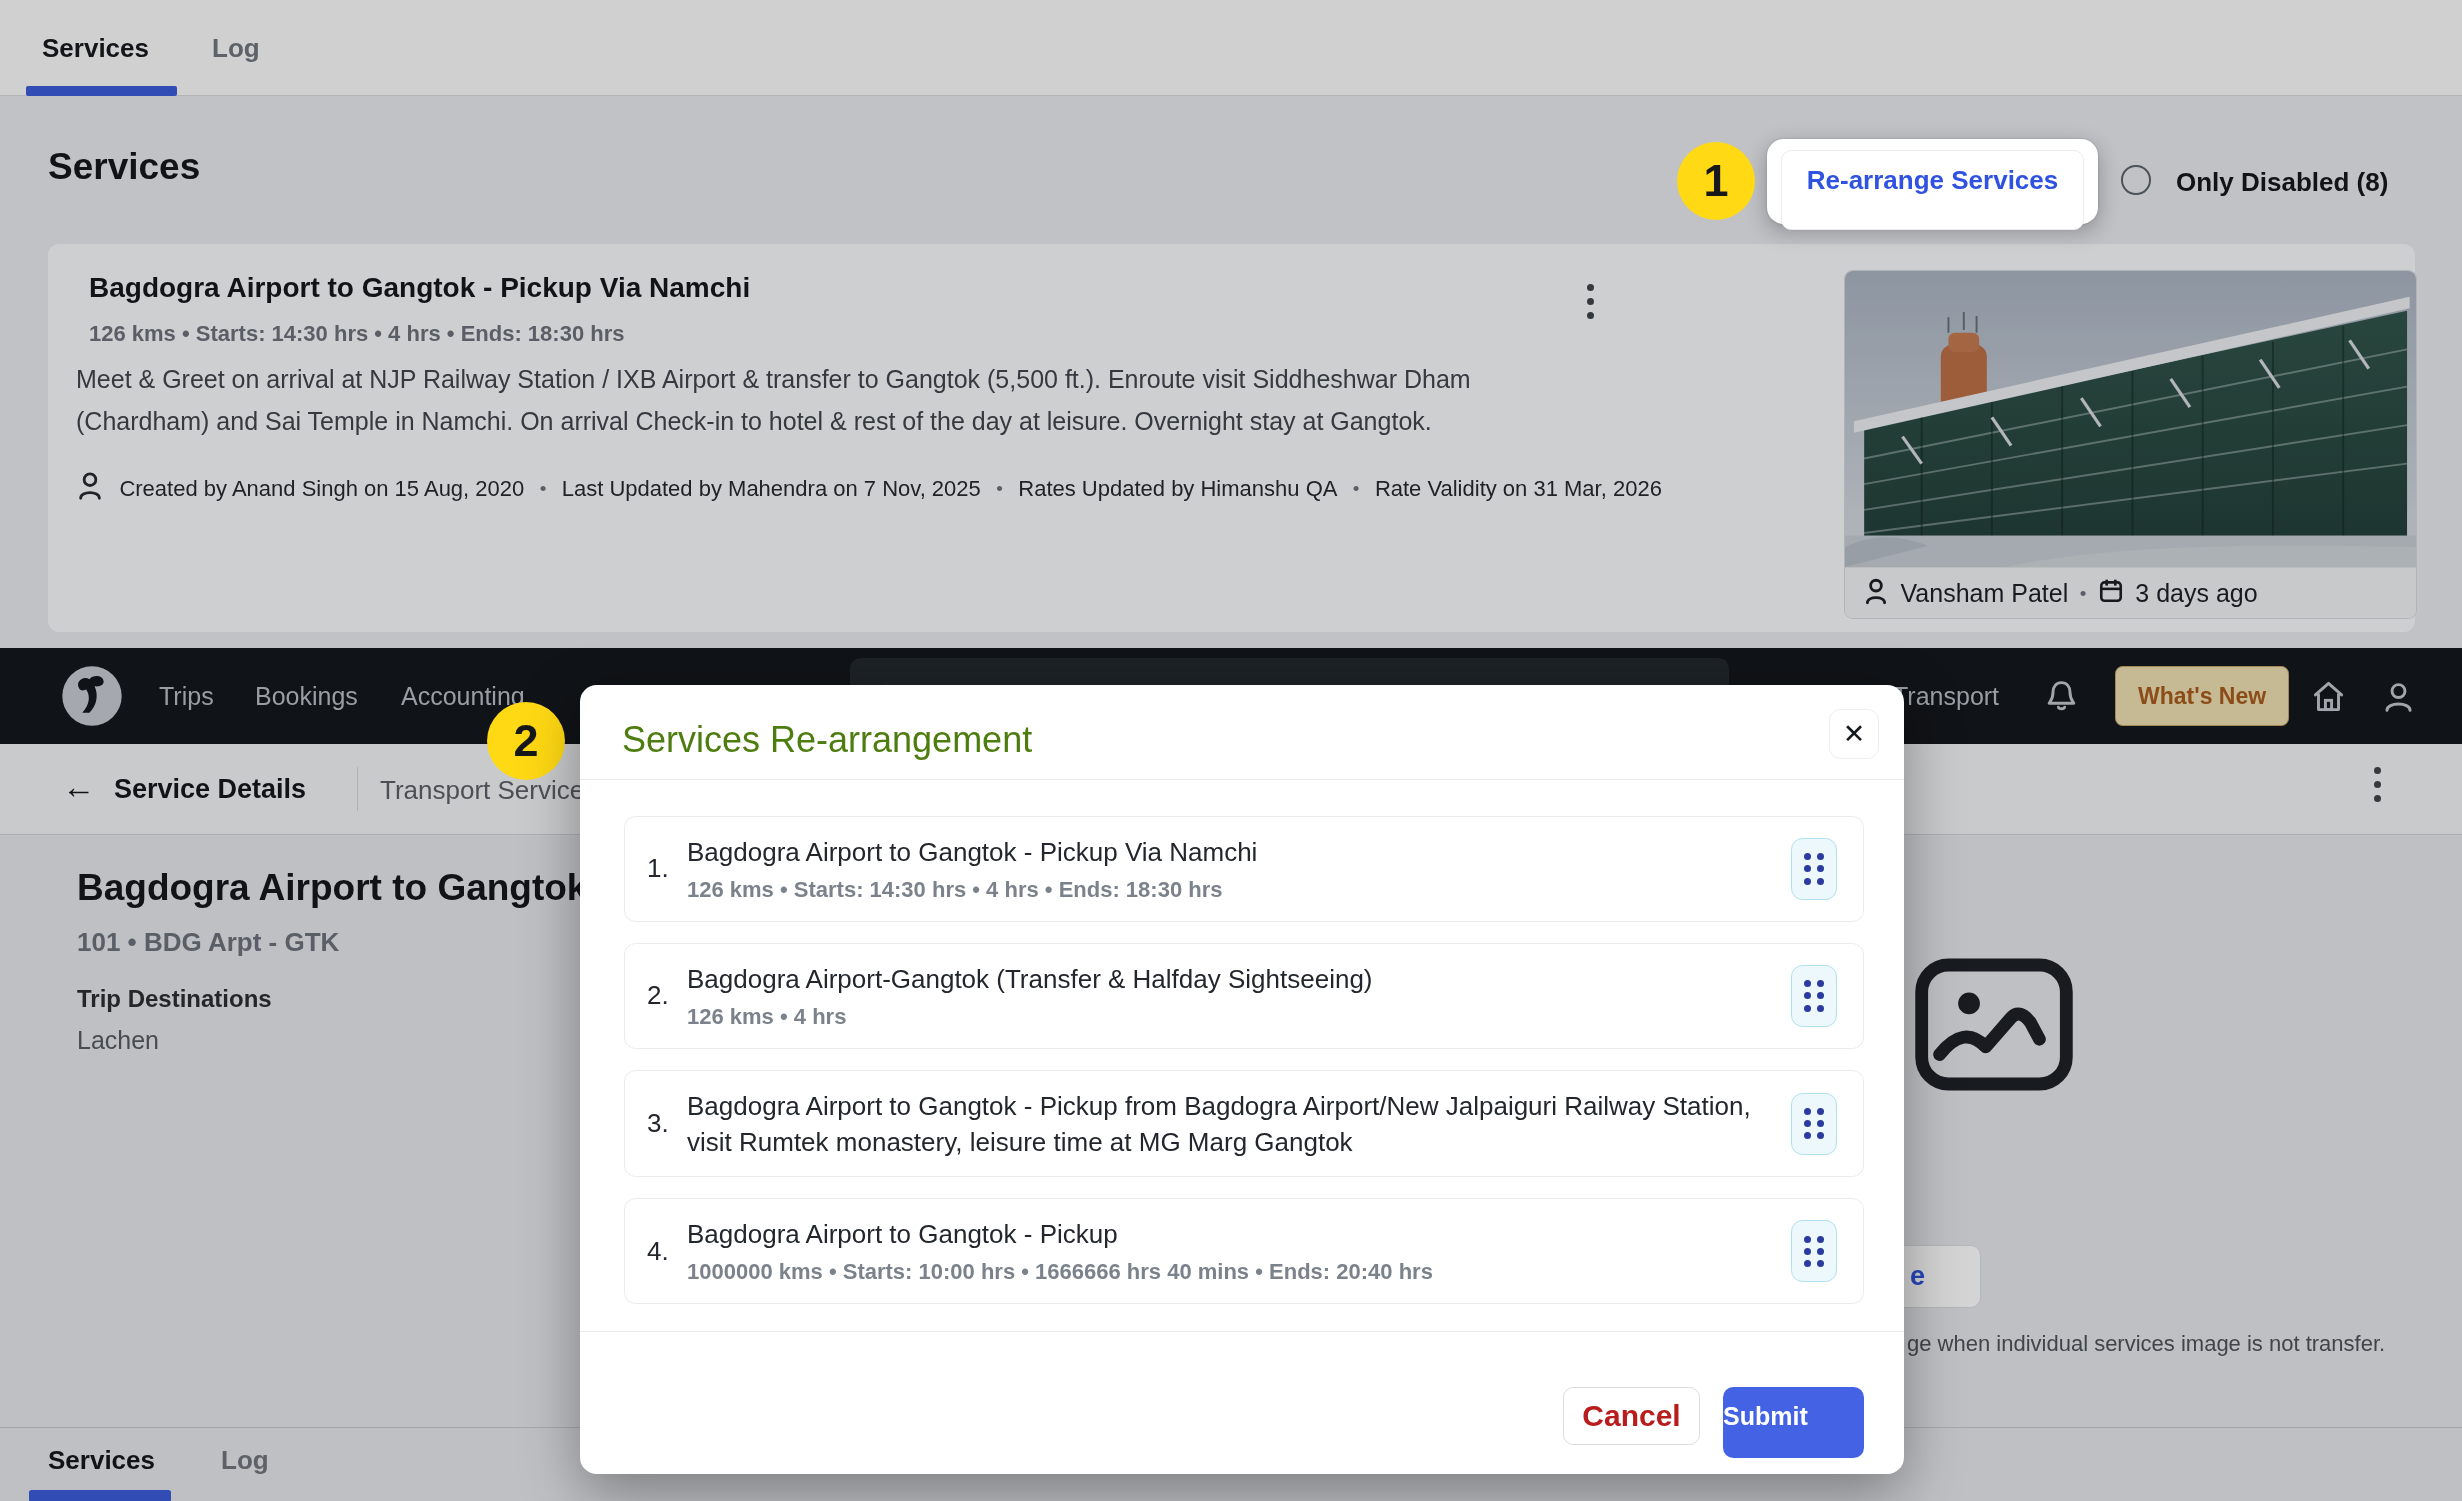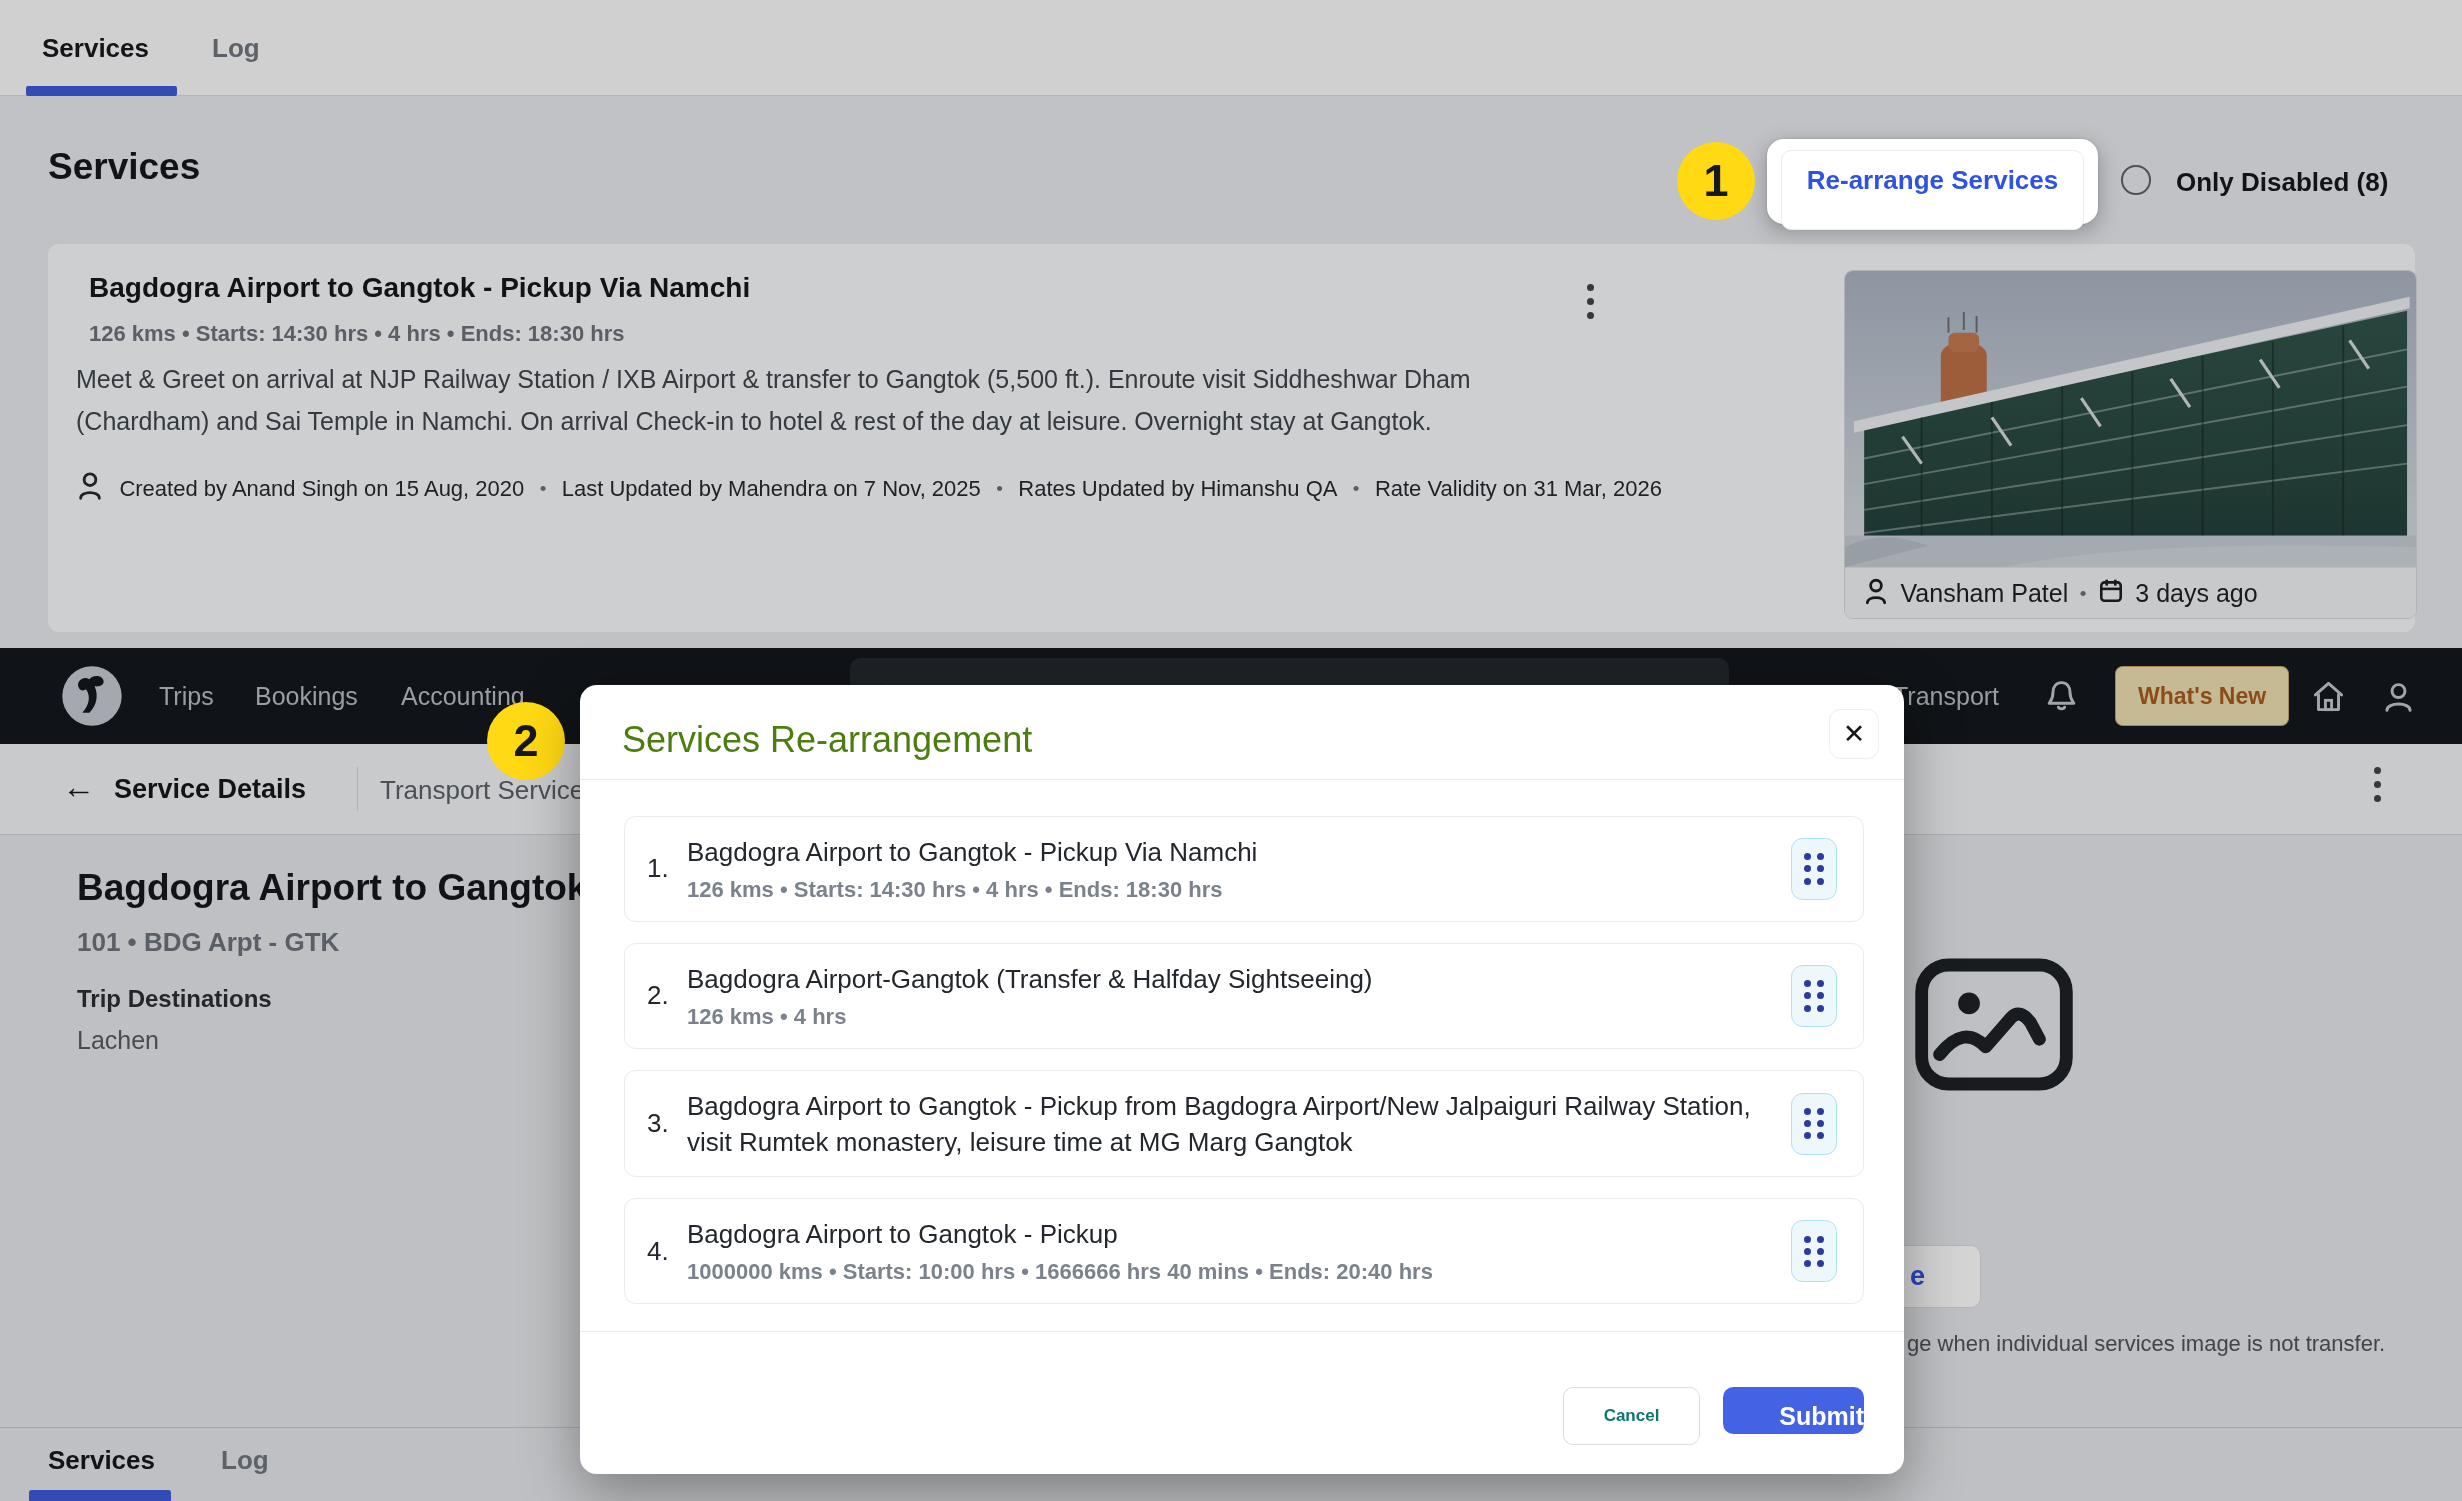--- a/index.html
+++ b/index.html
@@ -89,23 +89,23 @@
   .m-text { flex:1; padding-right:19px; }
   .m-item-title { font-size:26px; color:#23272d; line-height:36px; }
   .m-item-meta { font-size:22px; font-weight:600; color:#7b828b; line-height:29.5px; margin-top:5.1px; }
   .m-item-meta:empty { display:none; }
   .m-handle { flex:none; width:46px; height:62px; border-radius:11.5px; background:#edf8fc; border:1.3px solid #b0e1f1;
               display:flex; align-items:center; justify-content:center; cursor:grab; }
   .dots { display:grid; grid-template-columns:7px 7px; gap:5.1px; }
   .dots i { width:7px; height:7px; border-radius:50%; background:#2b3b9f; }
   .m-footer-divider { left:0; top:646px; width:100%; height:1.3px; background:#e8eaec; }
   .m-cancel { left:983px; top:702px; width:137px; height:58px; border:1.3px solid #d9dce0; border-radius:10.3px; background:#fff;
-              text-align:center; line-height:55px; font-size:17px; font-weight:700; color:#0f766e; cursor:pointer; }
-  .m-submit { left:1143px; top:702px; width:141px; height:47px; border-radius:10.3px; background:#4463e4;
-              text-align:right; line-height:58px; font-size:25px; font-weight:700; color:#ffffff; cursor:pointer; }
+              text-align:center; line-height:55px; font-size:30px; font-weight:700; color:#b91c1c; cursor:pointer; }
+  .m-submit { left:1143px; top:702px; width:141px; height:71px; border-radius:10.3px; background:#4463e4;
+              text-align:left; line-height:58px; font-size:25px; font-weight:700; color:#ffffff; cursor:pointer; }
 </style>
 </head>
 <body>
 
 <div id="screen">
 
   <div class="abs topbar">
     <div class="abs tab-top tt-services">Services</div>
     <div class="abs tab-top tt-log">Log</div>
     <div class="abs tab-underline-top"></div>

